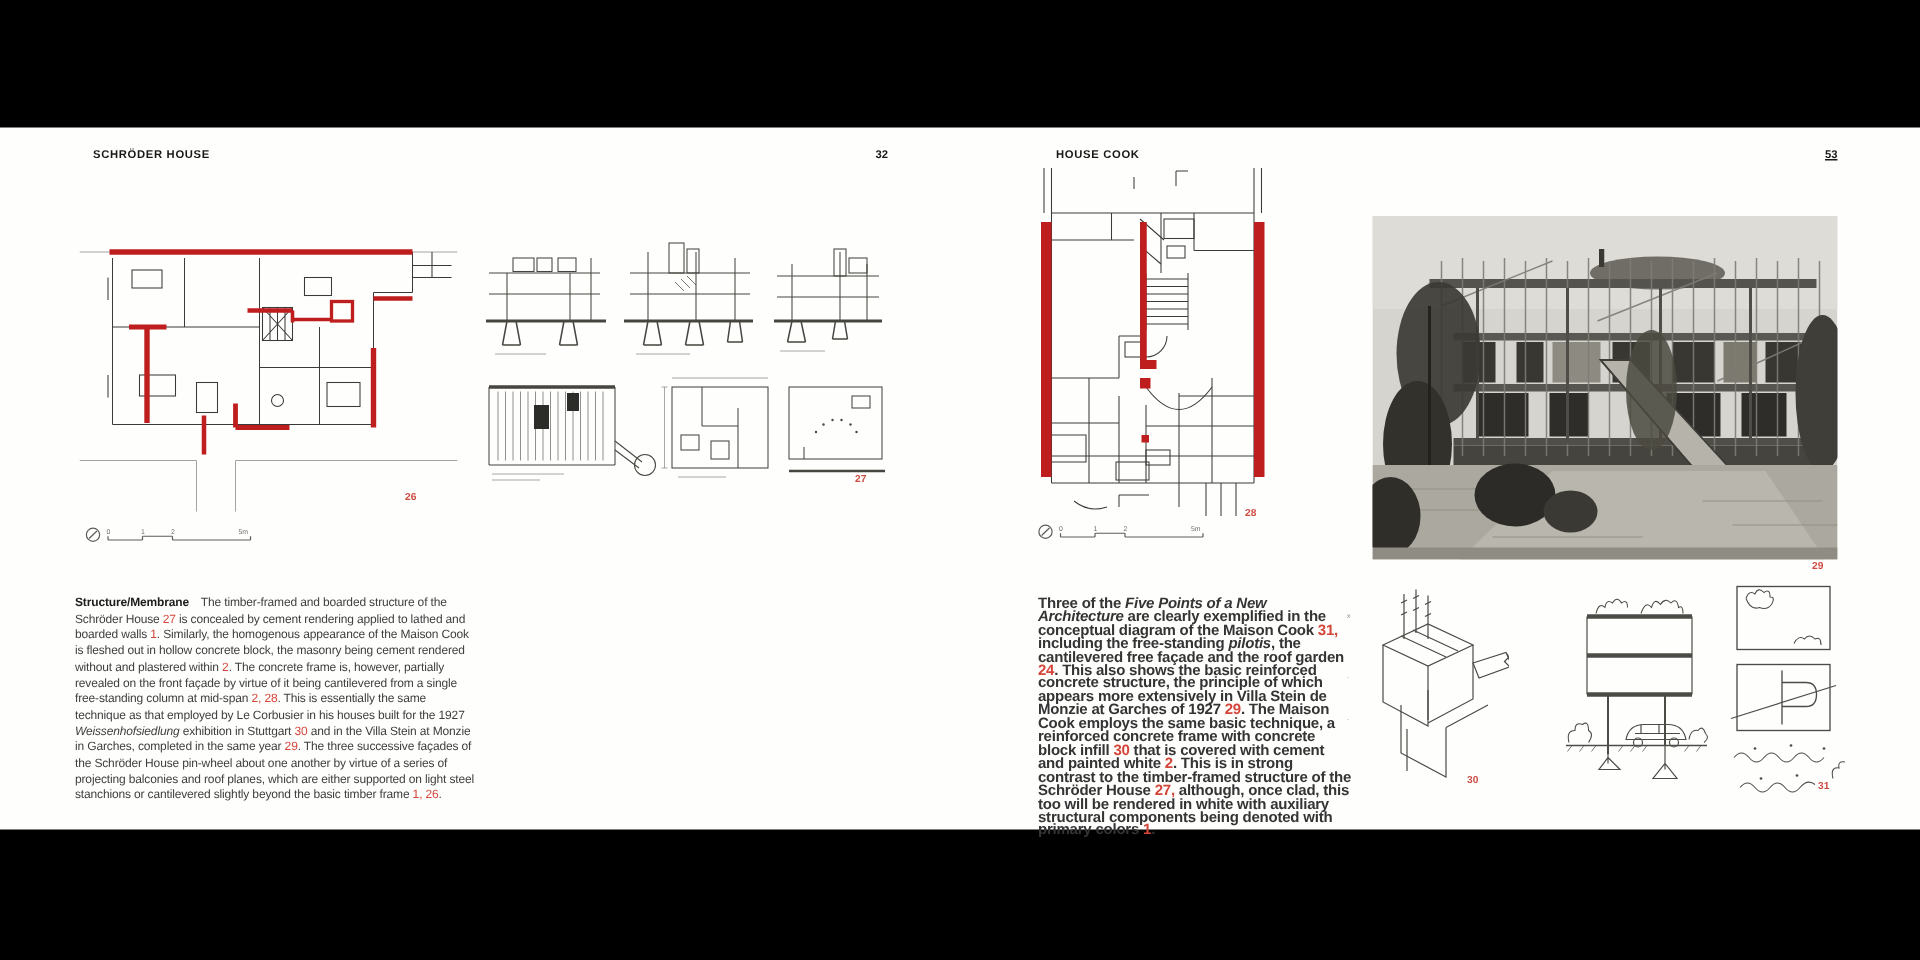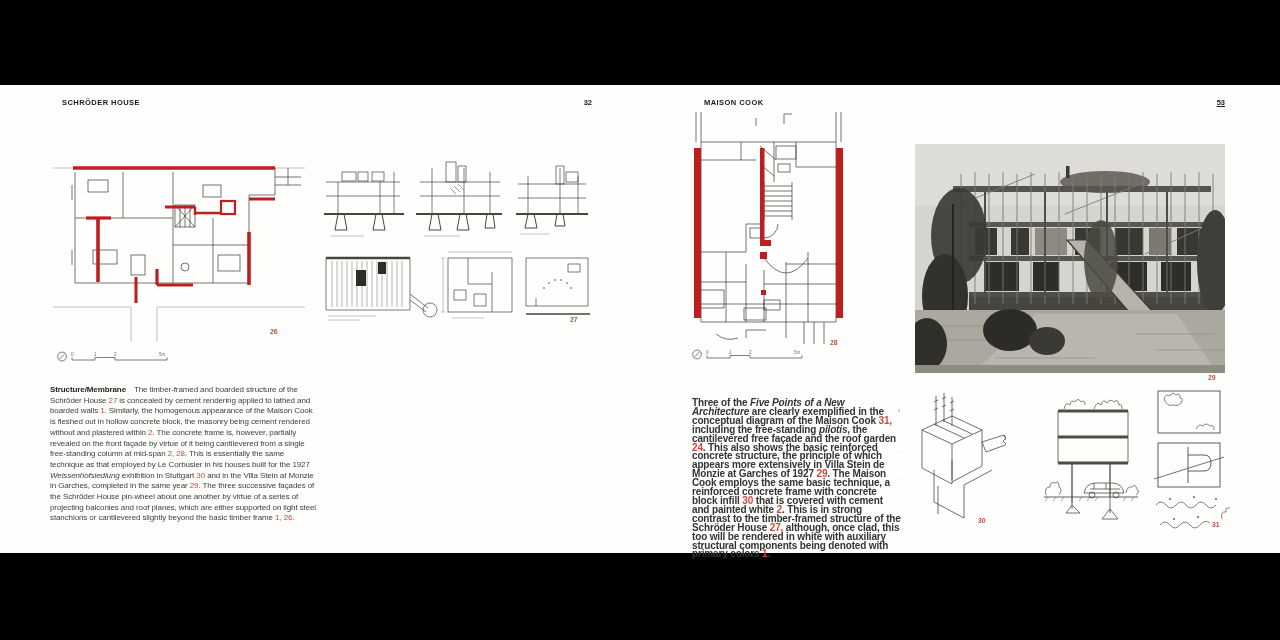--- a/index.html
+++ b/index.html
@@ -4,21 +4,21 @@
 <style>
   html,body{margin:0;padding:0;}
   body{width:1280px;height:640px;background:#000;position:relative;overflow:hidden;
        font-family:"Liberation Sans",sans-serif;}
   .spread{position:absolute;left:0;top:85px;width:1280px;height:468px;background:#fefefd;}
   .runhead{position:absolute;font-size:7.5px;font-weight:700;letter-spacing:.45px;color:#181818;padding-left:12px;}
   .pagenum{position:absolute;font-size:7.5px;font-weight:700;color:#181818;text-align:right;width:34px;}
   .fignum{position:absolute;font-size:6.8px;font-weight:700;color:#cb4a40;}
   .fig{position:absolute;}
   .bodytext{position:absolute;color:#3e3e3e;text-align:left;}
-  .bodytext.left-col{left:50px;top:292px;width:268px;font-size:8px;line-height:10.7px;letter-spacing:-0.1px;}
+  .bodytext.left-col{left:50px;top:304px;width:268px;font-size:8px;line-height:10.7px;letter-spacing:-0.1px;}
   .bodytext.right-col{left:692px;top:304px;width:210px;font-size:10px;line-height:8.9px;
        letter-spacing:-0.15px;font-weight:700;color:#343434;}
   .seg-plain{}
   .seg-lead{font-weight:700;color:#1d1d1d;}
   .seg-italic{font-style:italic;}
   .seg-ref{color:#d5463a;}
   .scalebar{position:absolute;width:126px;height:16px;}
   svg{display:block;}
   .sb-label{font-size:4.6px;fill:#6d6d6d;font-family:"Liberation Sans",sans-serif;}
 </style>
@@ -156,21 +156,21 @@
             <circle cx="45" cy="34" r="0.8"></circle>
         </g>
         <path d="M0,60 H64" stroke-width="1.6"></path>
       </g>
     </svg>
   </div>
   <span class="fignum" style="left:570px;top:231px;">27</span>
 
   <p class="bodytext left-col"><span class="seg-lead">Structure/Membrane</span><span class="seg-plain"> The timber-framed and boarded structure of the Schröder House </span><span class="seg-ref">27</span><span class="seg-plain"> is concealed by cement rendering applied to lathed and boarded walls </span><span class="seg-ref">1</span><span class="seg-plain">. Similarly, the homogenous appearance of the Maison Cook is fleshed out in hollow concrete block, the masonry being cement rendered without and plastered within </span><span class="seg-ref">2</span><span class="seg-plain">. The concrete frame is, however, partially revealed on the front façade by virtue of it being cantilevered from a single free-standing column at mid-span </span><span class="seg-ref">2, 28</span><span class="seg-plain">. This is essentially the same technique as that employed by Le Corbusier in his houses built for the 1927 </span><span class="seg-italic">Weissenhofsiedlung</span><span class="seg-plain"> exhibition in Stuttgart </span><span class="seg-ref">30</span><span class="seg-plain"> and in the Villa Stein at Monzie in Garches, completed in the same year </span><span class="seg-ref">29</span><span class="seg-plain">. The three successive façades of the Schröder House pin-wheel about one another by virtue of a series of projecting balconies and roof planes, which are either supported on light steel stanchions or cantilevered slightly beyond the basic timber frame </span><span class="seg-ref">1, 26</span><span class="seg-plain">.</span></p>
 
-  <div class="runhead" style="left:692px;top:13px;">MAISON COOK</div>
+  <div class="runhead" style="left:692px;top:13px;">HOUSE COOK</div>
   <div class="pagenum" style="left:1191px;top:13px;text-decoration:underline;">53</div>
 
   <div class="fig" style="left:686px;top:27px;width:168px;height:240px;">
     <svg width="168" height="240" viewBox="0 0 168 240">
 
       <g stroke="#3b3b3b" stroke-width="0.7" fill="none">
         <path d="M10,0 V30 M15,0 V30 M150,0 V30 M155,0 V30"></path>
         <path d="M98,2 V12 M98,2 H106 M70,6 V14"></path>
         <path d="M15,30 H150 M15,30 V210 M150,30 V210 M15,210 H150"></path>
         <path d="M15,48 H70 M55,30 V48 M88,30 V70 M110,30 V55 M110,55 H150"></path>

